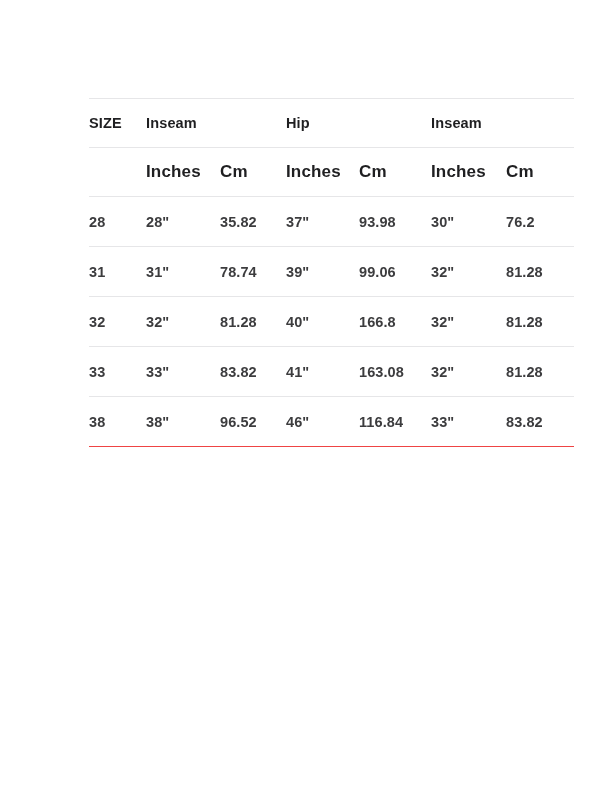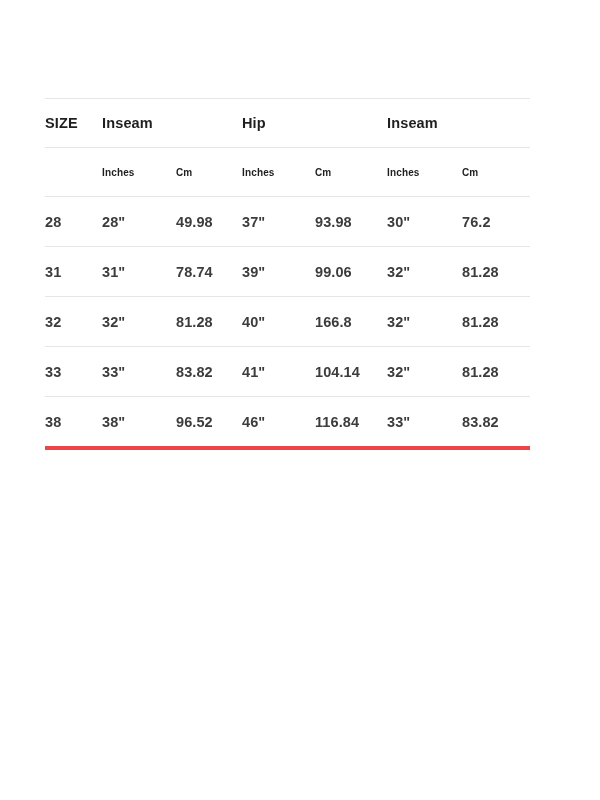--- a/index.html
+++ b/index.html
@@ -25,20 +25,21 @@
     position: absolute;
     left: 45px;
     top: 98px;
     width: 485px;
   }
 
   table.size-chart {
     width: 485px;
     border-collapse: collapse;
     table-layout: fixed;
+    margin-left: 44px;
   }
 
   table.size-chart col.c-size    { width: 57px; }
   table.size-chart col.c-wi      { width: 74px; }
   table.size-chart col.c-wc      { width: 66px; }
   table.size-chart col.c-hi      { width: 73px; }
   table.size-chart col.c-hc      { width: 72px; }
   table.size-chart col.c-ii      { width: 75px; }
   table.size-chart col.c-ic      { width: 68px; }
 
@@ -61,36 +62,36 @@
   table.size-chart thead tr.group-head th {
     height: 48px;
     font-size: 14.5px;
     font-weight: bold;
     color: #1f1f21;
     letter-spacing: 0.15px;
   }
 
   table.size-chart thead tr.unit-head th {
     height: 48px;
-    font-size: 10px;
+    font-size: 17px;
     font-weight: bold;
     color: #1f1f21;
     letter-spacing: 0.15px;
   }
 
   table.size-chart tbody td {
     height: 49px;
     font-size: 14.5px;
     font-weight: bold;
     color: #3c3c3e;
     letter-spacing: 0.1px;
   }
 
   table.size-chart tbody tr:last-child td {
-    border-bottom: 4px solid #ef4444;
+    border-bottom: 1px solid #ef4444;
   }
 
   .cell-inner {
     display: block;
   }
 </style>
 </head>
 <body>
 
 <div class="page">
@@ -150,21 +151,21 @@
 
       <tbody>
         <tr>
           <td>
               <span class="cell-inner">28</span>
             </td>
           <td>
               <span class="cell-inner">28"</span>
             </td>
           <td>
-              <span class="cell-inner">49.98</span>
+              <span class="cell-inner">35.82</span>
             </td>
           <td>
               <span class="cell-inner">37"</span>
             </td>
           <td>
               <span class="cell-inner">93.98</span>
             </td>
           <td>
               <span class="cell-inner">30"</span>
             </td>
@@ -225,21 +226,21 @@
           <td>
               <span class="cell-inner">33"</span>
             </td>
           <td>
               <span class="cell-inner">83.82</span>
             </td>
           <td>
               <span class="cell-inner">41"</span>
             </td>
           <td>
-              <span class="cell-inner">104.14</span>
+              <span class="cell-inner">163.08</span>
             </td>
           <td>
               <span class="cell-inner">32"</span>
             </td>
           <td>
               <span class="cell-inner">81.28</span>
             </td>
         </tr>
         <tr>
           <td>

